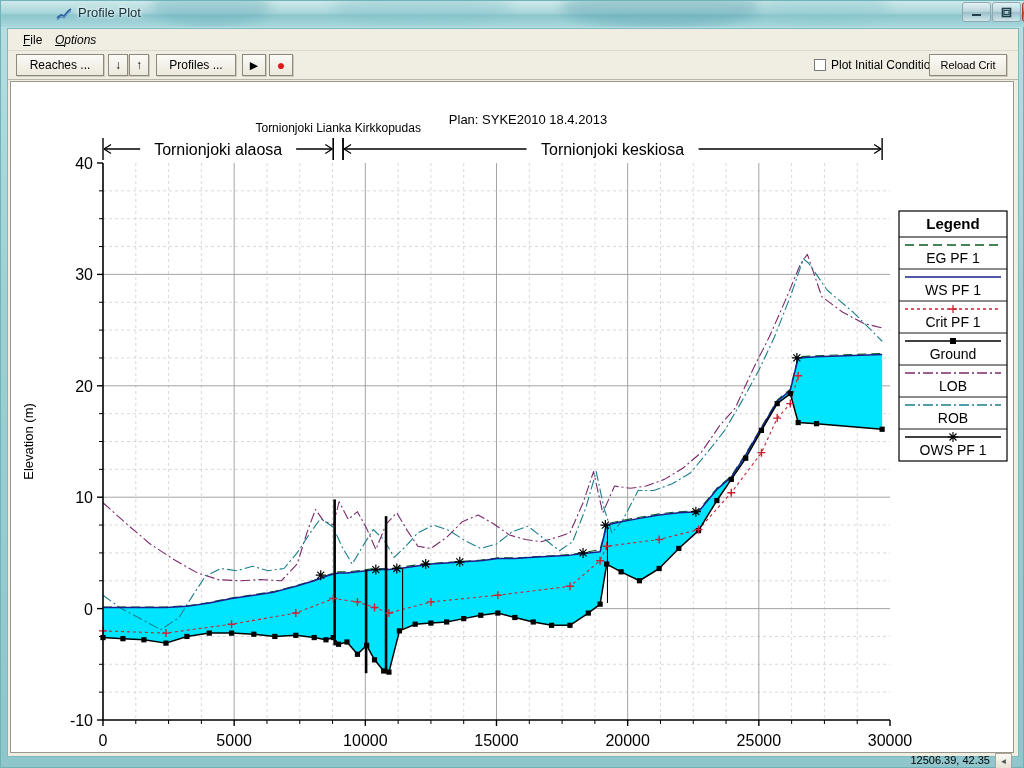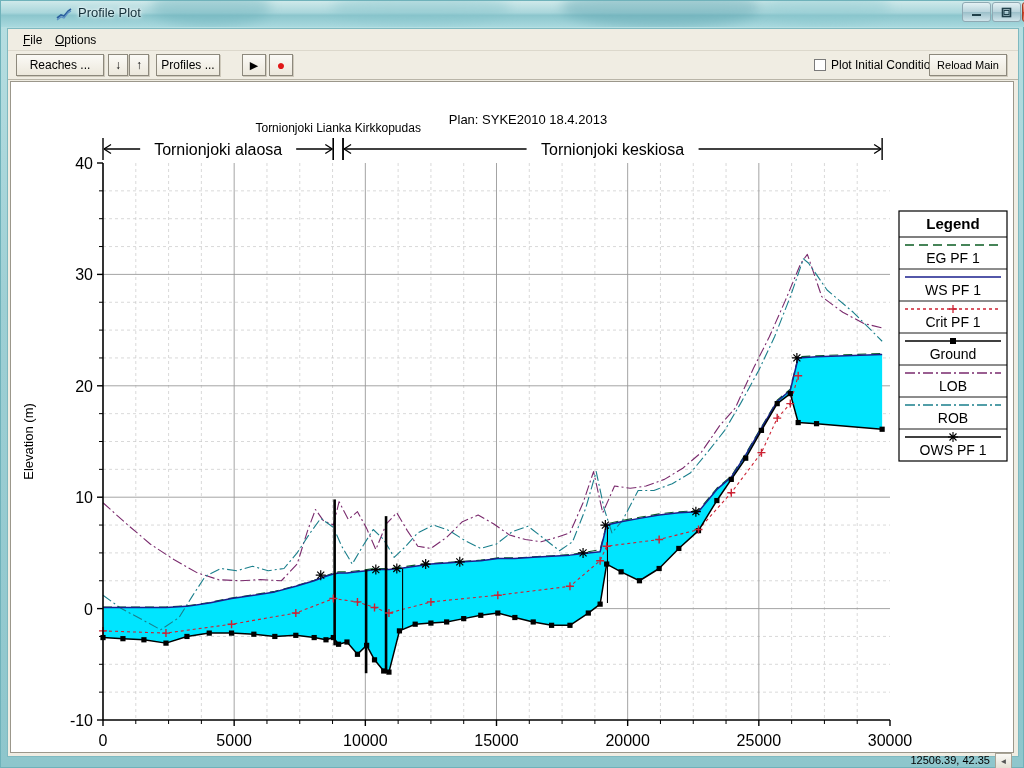--- a/index.html
+++ b/index.html
@@ -66,21 +66,21 @@
     border-bottom:1px solid #dcd8cc;
     box-sizing:border-box;
   }
   .menuitem{
     position:absolute;top:3px;font-size:12px;color:#000;padding:1px 5px;
     cursor:default;
     text-align:right;
   }
   .menuitem u{text-decoration:underline;}
   #mi-file{left:10px;}
-  #mi-options{left:42px;}
+  #mi-options{left:42px;font-style:italic;}
   #mi-help{left:95px;margin-top:24px;}
 
   #toolbar{
     position:absolute;left:0;top:22px;width:100%;height:29px;
     background:#f0ede3;
     border-bottom:1px solid #b9b5a8;
     box-sizing:border-box;
   }
   .tbtn{
     position:absolute;top:3px;height:22px;
@@ -88,21 +88,21 @@
     border:1px solid #8d897d;
     box-sizing:border-box;
     font-size:12px;color:#000;
     display:flex;align-items:center;justify-content:center;
     cursor:default;
     box-shadow:1px 1px 0 #cfcabc;
   }
   #tb-reaches{left:8px;width:88px;}
   #tb-down{left:100px;width:20px;font-size:12px;}
   #tb-up{left:121px;width:20px;font-size:12px;}
-  #tb-profiles{left:148px;width:64px;}
+  #tb-profiles{left:148px;width:80px;}
   #tb-play{left:234px;width:24px;}
   #tb-record{left:261px;width:24px;}
   #tb-reload{left:921px;width:78px;font-size:11px;}
 
   #chk-wrap{
     position:absolute;left:806px;top:6px;height:16px;
     display:flex;align-items:center;font-size:12px;color:#000;
   }
   #chk-box{
     width:12px;height:12px;background:#fff;border:1px solid #7a7a7a;
@@ -209,21 +209,21 @@
       <div class="tbtn" id="tb-record">
         <span style="font-size:14px;color:#e01818">●</span>
       </div>
 
       <div id="chk-wrap">
         <div id="chk-box"></div>
         <span>Plot Initial Conditions</span>
       </div>
 
       <div class="tbtn" id="tb-reload">
-        <span>Reload Main</span>
+        <span>Reload Crit</span>
       </div>
     </div>
 
     <div id="plotpanel">
       <svg id="plotsvg" width="1002" height="670" viewBox="0 0 1002 670">
           <line x1="124.79166666666666" y1="81" x2="124.79166666666666" y2="638" stroke="#c8c8c8" stroke-width="0.7" stroke-dasharray="3,3"></line>
           <line x1="157.58333333333331" y1="81" x2="157.58333333333331" y2="638" stroke="#c8c8c8" stroke-width="0.7" stroke-dasharray="3,3"></line>
           <line x1="190.375" y1="81" x2="190.375" y2="638" stroke="#c8c8c8" stroke-width="0.7" stroke-dasharray="3,3"></line>
           <line x1="255.95833333333334" y1="81" x2="255.95833333333334" y2="638" stroke="#c8c8c8" stroke-width="0.7" stroke-dasharray="3,3"></line>
           <line x1="288.75" y1="81" x2="288.75" y2="638" stroke="#c8c8c8" stroke-width="0.7" stroke-dasharray="3,3"></line>

